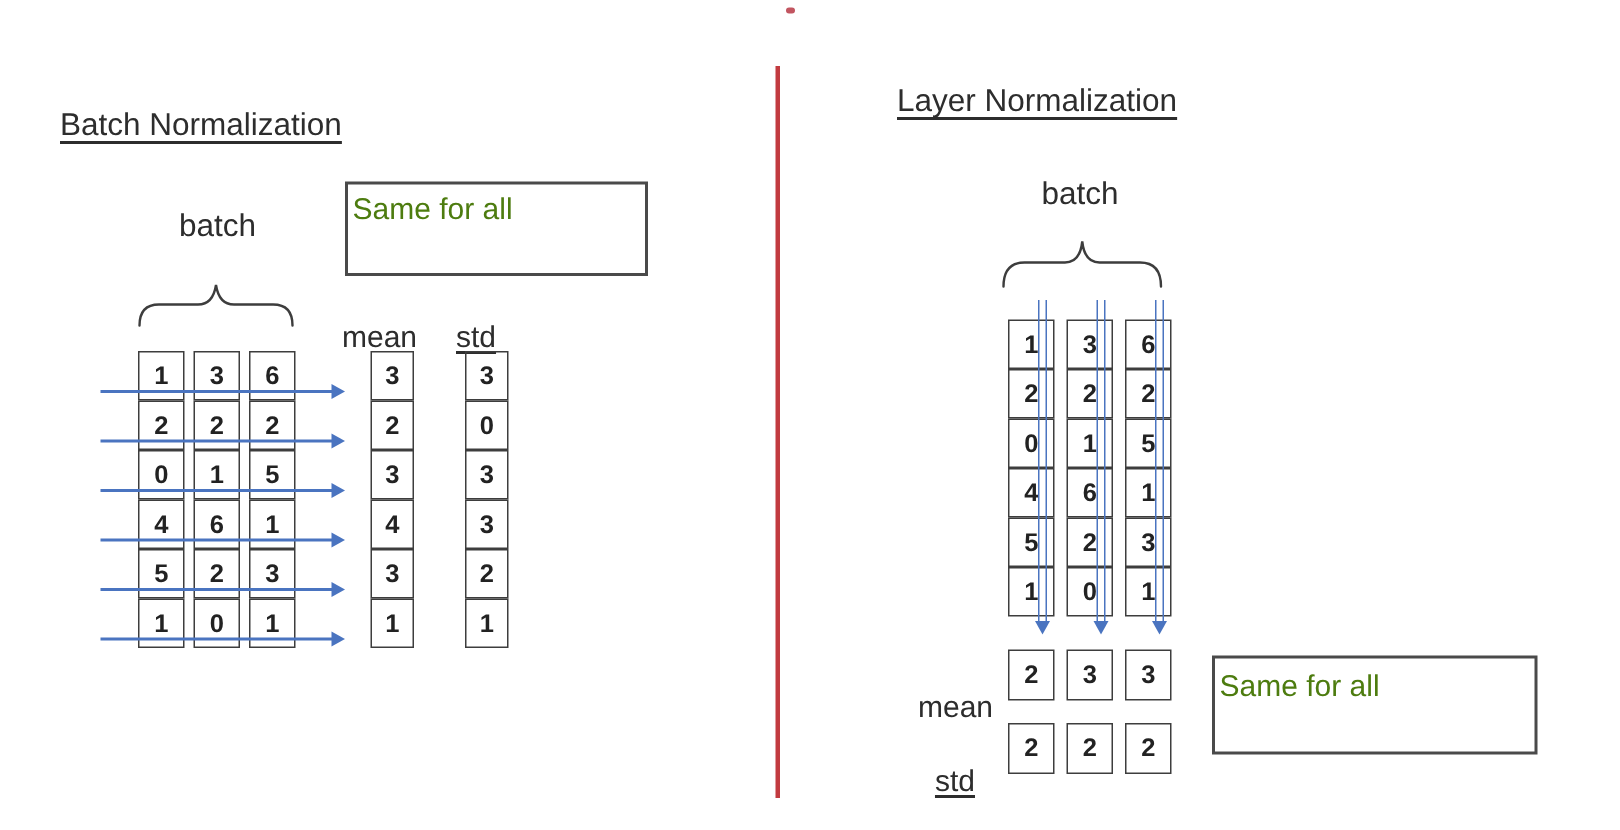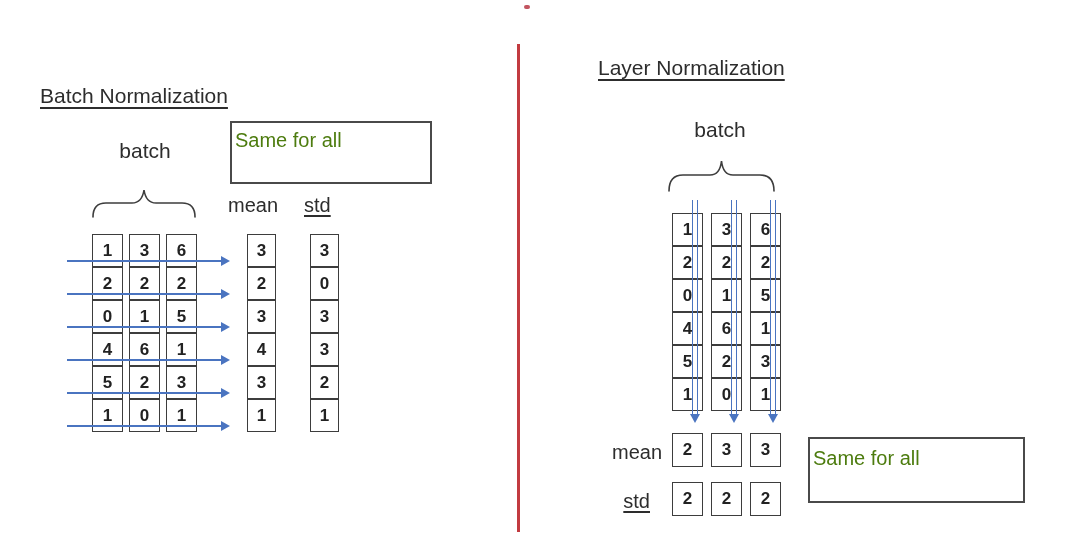--- a/index.html
+++ b/index.html
@@ -12,21 +12,21 @@
   html,body{background:#ffffff;}
   body{font-family:"Liberation Sans","DejaVu Sans",sans-serif;color:var(--ink);}
   .stage{position:relative;width:1080px;height:553px;background:#ffffff;overflow:hidden;}
 
   .red-dot{position:absolute;left:524px;top:5px;width:6px;height:4px;border-radius:2px;background:#c25560;}
   .divider{position:absolute;left:517px;top:44px;width:3px;height:488px;background:var(--divider-red);}
 
   .title{position:absolute;font-size:21px;font-weight:400;color:var(--ink);
          text-decoration:underline;text-decoration-thickness:1.5px;text-underline-offset:4px;white-space:nowrap;}
   .batch-label{position:absolute;font-size:21px;text-align:center;color:var(--ink);}
-  .axis-label{position:absolute;font-size:20px;color:var(--ink);white-space:nowrap;}
+  .axis-label{position:absolute;font-size:20px;color:var(--ink);white-space:nowrap;margin-top:20px;}
   .squiggle{text-decoration-line:underline;text-decoration-style:wavy;text-decoration-color:#d56a6a;
             text-decoration-thickness:1px;text-underline-offset:3px;text-decoration:underline;}
 
   .note-box{position:absolute;border:2px solid #4a4a4a;background:#fff;
             font-size:20px;line-height:28px;color:#4d7c0f;padding:3px 3px;white-space:nowrap;}
 
   .brace{position:absolute;overflow:visible;}
   .brace path{fill:none;stroke:var(--line);stroke-width:1.6;stroke-linecap:round;}
 
   .grid{position:absolute;display:grid;}
@@ -53,21 +53,21 @@
 </style>
 </head>
 <body>
 
 <div class="stage">
 
   <div class="red-dot"></div>
   <div class="divider"></div>
 
   <section>
-    <h2 class="title" style="left:40px;top:84px">Batch Normalization</h2>
+    <h2 class="title" style="left:40px;top:72px">Batch Normalization</h2>
 
     <div class="batch-label" style="left:100px;top:139px;width:90px">batch</div>
 
     <svg class="brace" style="left:92px;top:186px" width="104" height="32" viewBox="0 0 104 32">
       <path d="M1,31 Q1,17 14,17 L40,17 Q50,17 52,4 Q54,17 64,17 L90,17 Q103,17 103,31"></path>
     </svg>
 
     <div class="note-box" style="left:230px;top:121px;width:202px;height:63px">
       <div>Same for all</div>
     </div>

